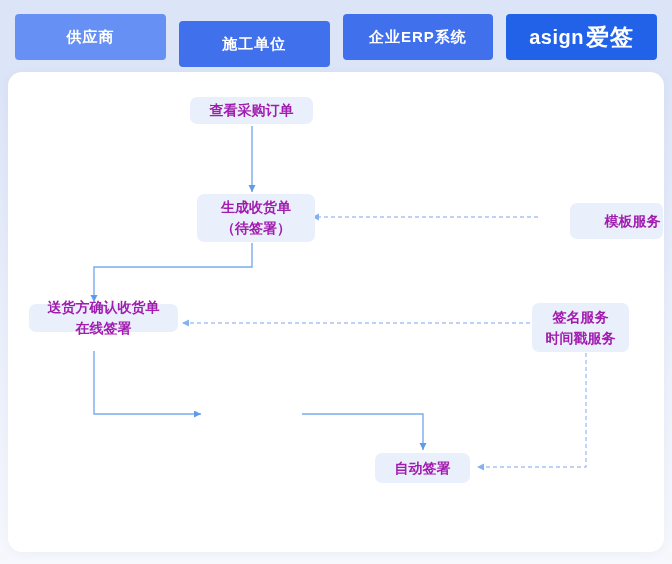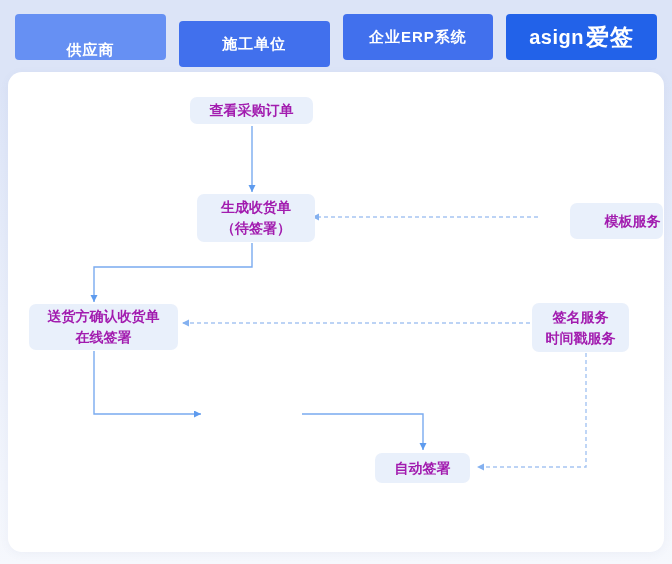--- a/index.html
+++ b/index.html
@@ -16,21 +16,21 @@
   
   .header{
     position:absolute;left:0;top:14px;width:672px;height:46px;
     display:flex;gap:13px;padding:0 15px;box-sizing:border-box;
   }
   .lane{
     flex:1;height:46px;border-radius:4px;
     display:flex;align-items:center;justify-content:center;
     color:#ffffff;font-size:15px;font-weight:bold;letter-spacing:1px;
   }
-  .lane1{background:#6690f3;align-items:flex-end;}
+  .lane1{background:#6690f3;}
   .lane2{background:#4170ed;margin-top:7px;}
   .lane3{background:#4170ed;}
   .lane4{background:#2262e9;letter-spacing:0;}
   .brand-latin{font-size:20px;font-weight:bold;letter-spacing:0.5px;margin-right:2px;}
   .brand-cjk{font-size:23px;font-weight:bold;letter-spacing:1px;}
   
   .panel{
     position:absolute;left:8px;top:72px;width:656px;height:480px;
     background:#ffffff;border-radius:14px;
     box-shadow:0 2px 10px rgba(80,100,160,0.06);
@@ -40,21 +40,21 @@
   
   .node{
     position:absolute;background:#e9f0fb;border-radius:7px;
     color:#a21caf;font-size:14px;font-weight:600;
     display:flex;flex-direction:column;align-items:center;justify-content:center;
     text-align:center;line-height:21px;box-sizing:border-box;
   }
   .n-view-po{left:190px;top:97px;width:123px;height:27px;}
   .n-gen-receipt{left:197px;top:194px;width:118px;height:48px;}
   .n-template{left:570px;top:203px;width:93px;height:36px;padding-left:32px;}
-  .n-confirm{left:29px;top:304px;width:149px;height:46px;justify-content:center;}
+  .n-confirm{left:29px;top:304px;width:149px;height:28px;justify-content:center;}
   .n-sign-svc{left:532px;top:303px;width:97px;height:49px;}
   .n-material{left:204px;top:400px;width:97px;height:28px;}
   .n-auto-sign{left:375px;top:453px;width:95px;height:30px;}
 </style>
 </head>
 <body>
 
 <div class="stage">
 
   <div class="header">

